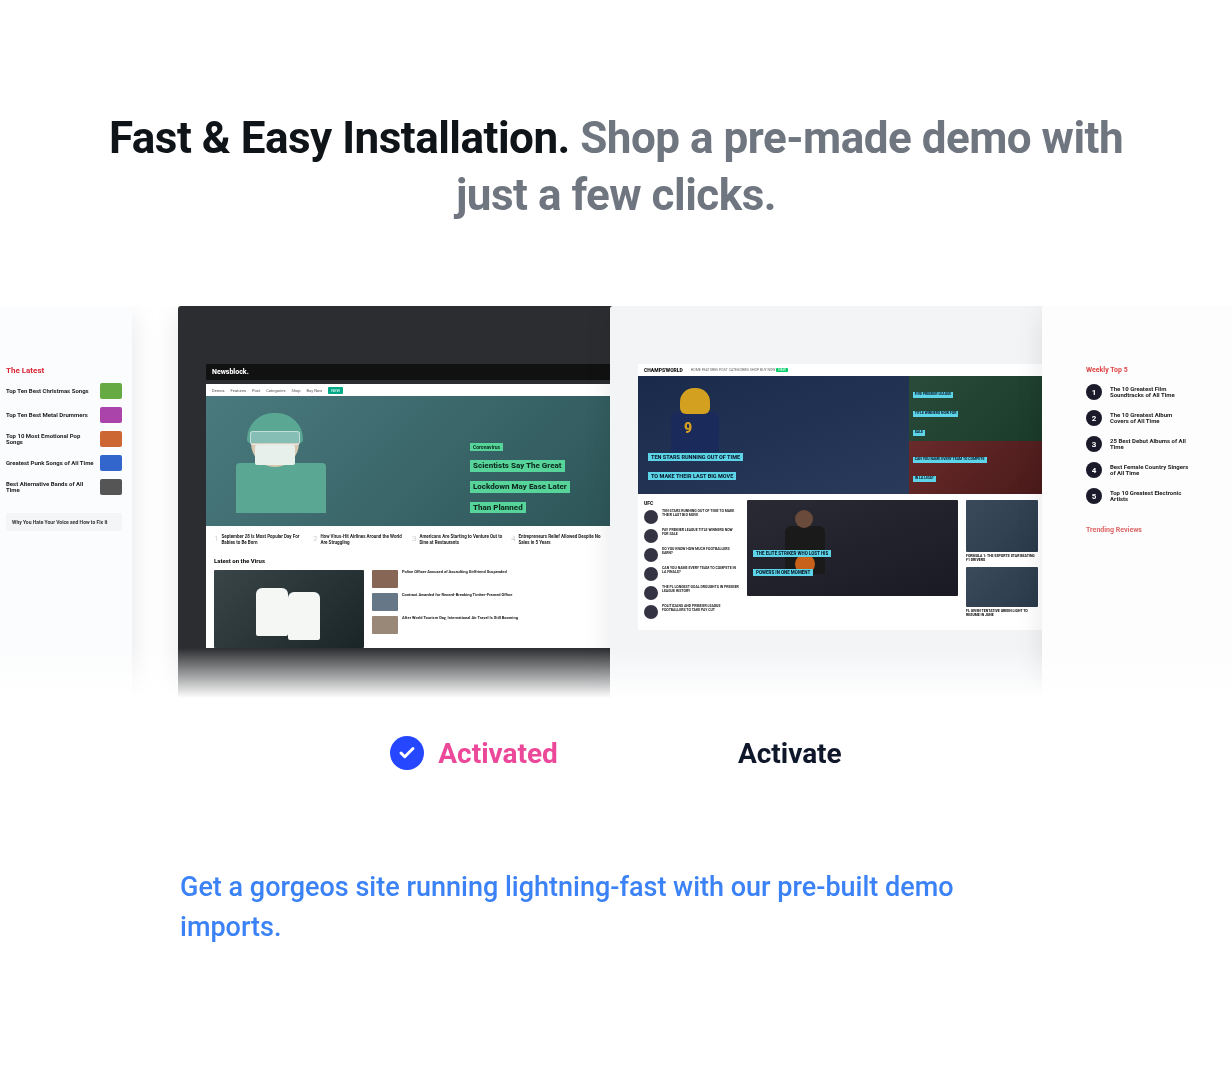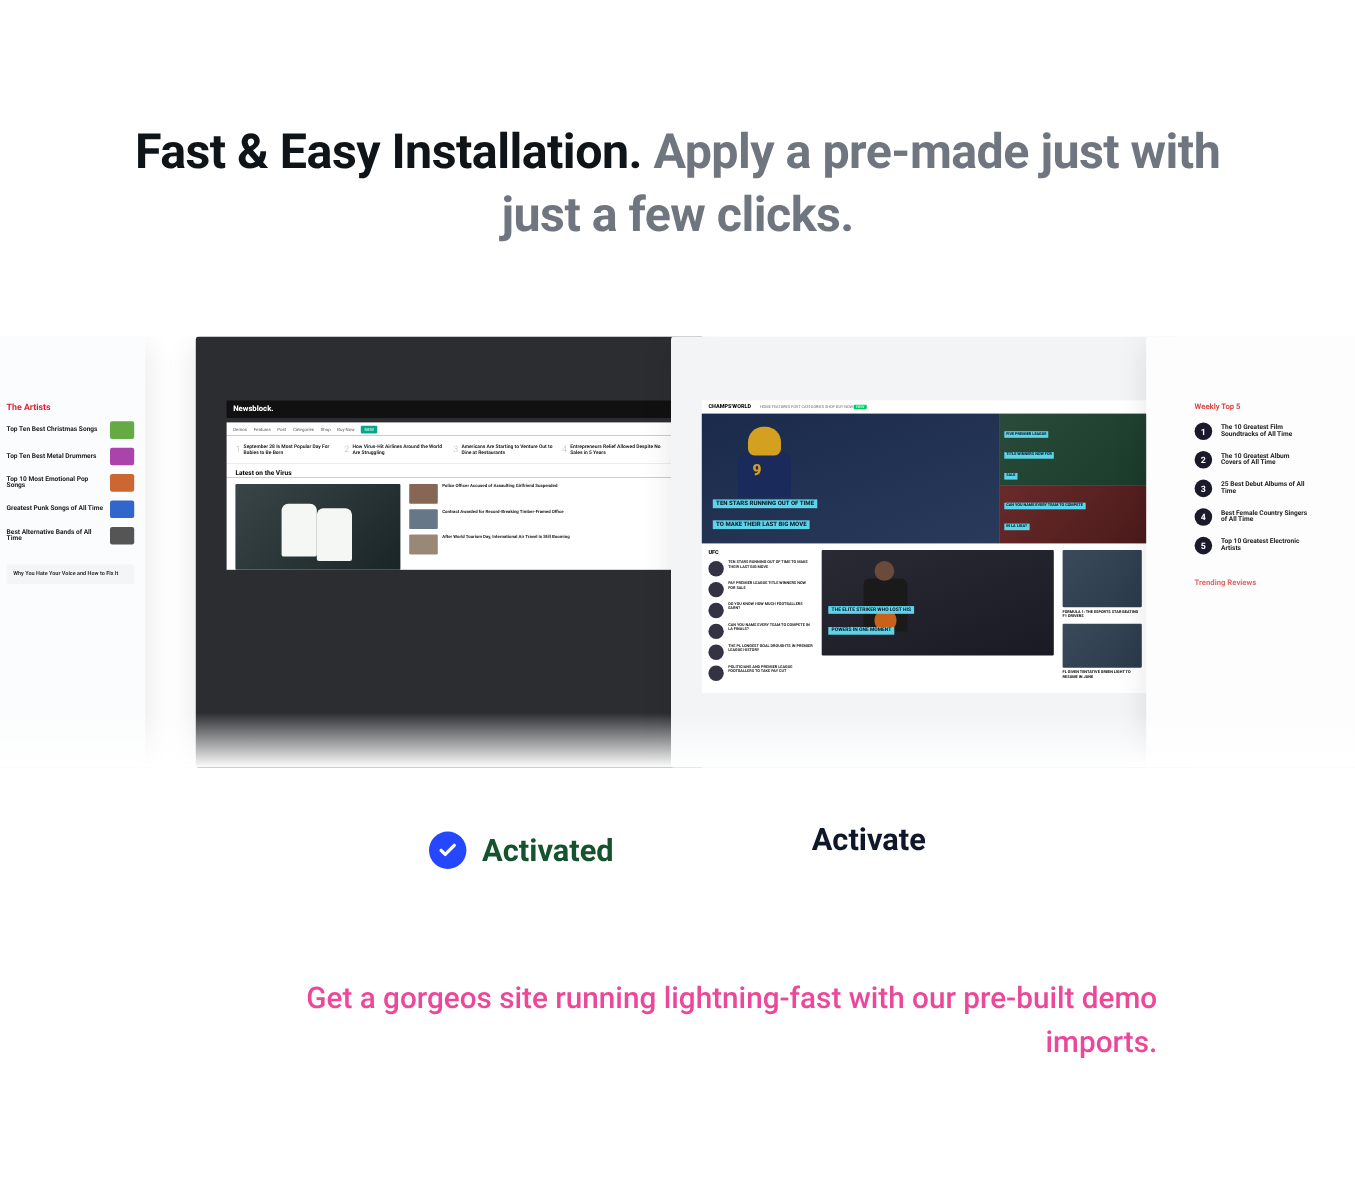--- a/index.html
+++ b/index.html
@@ -93,38 +93,38 @@
 .r3 { display:flex; align-items:center; gap:8px; margin-top:10px; }
 .r3 .n { width:16px; height:16px; border-radius:50%; background:#1a1a2a; color:#fff; font-size:8px; font-weight:700; display:flex; align-items:center; justify-content:center; }
 .r3 .t { font-size:6px; font-weight:700; color:#222; line-height:1.1; width:80px; }
 .tr { color:#d66; font-size:7px; font-weight:700; margin-top:22px; }
 
 
 .fade { position:absolute; left:0; right:0; bottom:0; height:50px; background:linear-gradient(to bottom, rgba(255,255,255,0), #fff); pointer-events:none; }
 
 .actions { display:flex; justify-content:center; gap:180px; margin-top:38px; }
 .action { display:flex; align-items:center; gap:14px; font-size:28px; font-weight:700; }
-.action.on { color:#14532d;margin-top:20px; }
+.action.on { color:#ec4899; }
 .action.off { color:#0f172a; }
 .chk { width:34px; height:34px; border-radius:50%; background:#2447ff; display:flex; align-items:center; justify-content:center; }
 .chk svg { width:18px; height:18px; }
 
-.sub { text-align:right; font-size:27px; color:#ec4899; font-weight:500; margin-top:98px; line-height:1.45; padding:0 180px; }
+.sub { text-align:left; font-size:27px; color:#3b82f6; font-weight:500; margin-top:98px; line-height:1.45; padding:0 180px; }
 </style>
 </head>
 <body>
 
 <div class="hero-title">
-  <span class="bold">Fast &amp; Easy Installation.</span><span class="light"> Apply a pre-made just with just a few clicks.</span>
+  <span class="bold">Fast &amp; Easy Installation.</span><span class="light"> Shop a pre-made demo with just a few clicks.</span>
 </div>
 
 <div class="carousel">
 
   <div class="card card-0">
-    <div class="lat">The Artists</div>
+    <div class="lat">The Latest</div>
     <div class="row0">
         <div class="t">Top Ten Best Christmas Songs</div>
         <div class="th" style="background:#6a4"></div>
       </div>
     <div class="row0">
         <div class="t">Top Ten Best Metal Drummers</div>
         <div class="th" style="background:#a4a"></div>
       </div>
     <div class="row0">
         <div class="t">Top 10 Most Emotional Pop Songs</div>
@@ -149,20 +149,35 @@
       </div>
     <div class="nb-nav">
       <span>Demos</span>
         <span>Features</span>
         <span>Post</span>
         <span>Categories</span>
         <span>Shop</span>
         <span>Buy Now</span>
         <span class="pill">NEW</span>
     </div>
+    <div class="nb-hero">
+      <div class="scrubs">
+          <div class="body"></div>
+          <div class="head"></div>
+          <div class="cap"></div>
+          <div class="gog"></div>
+          <div class="mask"></div>
+        </div>
+      <div class="nb-overlay">
+        <span class="nb-tag">Coronavirus</span><br>
+        <span class="nb-hl">Scientists Say The Great</span><br>
+        <span class="nb-hl">Lockdown May Ease Later</span><br>
+        <span class="nb-hl">Than Planned</span>
+      </div>
+    </div>
     <div class="nb-grid">
       <div class="nb-col">
           <span class="nb-num">1</span>
           <div class="nb-ct">September 28 Is Most Popular Day For Babies to Be Born</div>
         </div>
       <div class="nb-col">
           <span class="nb-num">2</span>
           <div class="nb-ct">How Virus-Hit Airlines Around the World Are Struggling</div>
         </div>
       <div class="nb-col">

